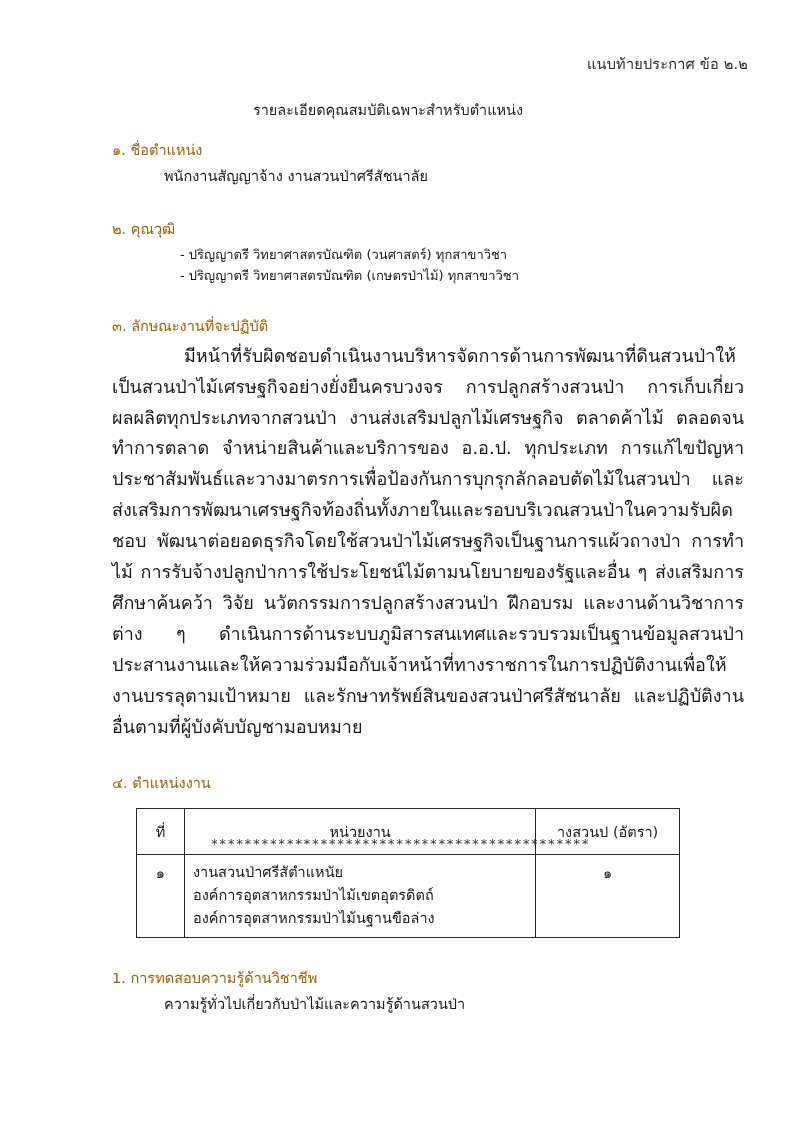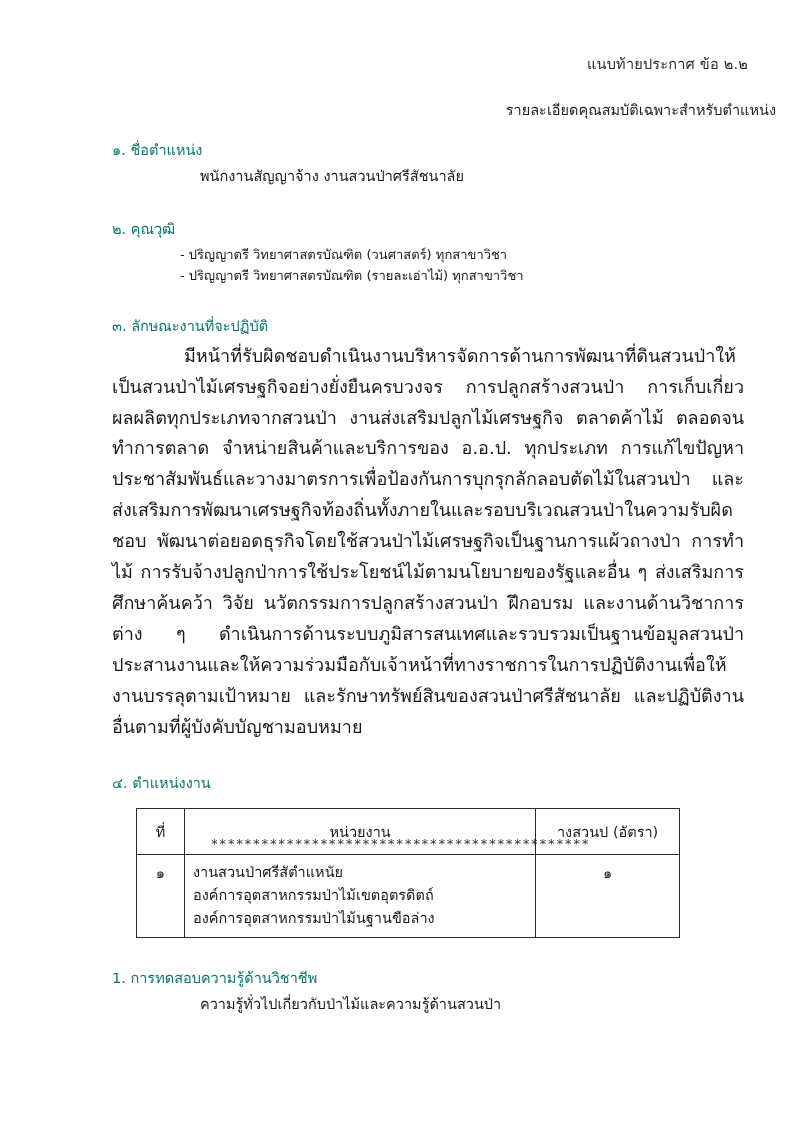--- a/index.html
+++ b/index.html
@@ -31,45 +31,45 @@
     font-size: 14.5px;
     letter-spacing: 0.2px;
     color: #2b2b2b;
     white-space: nowrap;
   }
   .doc-title {
     position: absolute;
     top: 98px;
     left: 0;
     width: 776px;
-    text-align: right;
+    text-align: center;
     font-size: 14.5px;
     color: #1f1f1f;
   }
   .content {
     position: absolute;
     top: 140px;
     left: 112px;
     width: 648px;
   }
   .section {
     margin-bottom: 0;
   }
   .sec-heading {
     font-size: 14.5px;
     font-weight: normal;
-    color: #0f766e;
+    color: #a16207;
     margin: 0 0 4px 0;
     line-height: 1.45;
   }
   .sec-heading-gap-1 { margin-top: 0; }
   .sec-heading-gap { margin-top: 30px; }
   .indent-line {
     font-size: 14.5px;
-    margin-left: 88px;
+    margin-left: 52px;
     line-height: 1.62;
     color: #1a1a1a;
   }
   .bullet-list {
     margin: 2px 0 0 0;
     padding: 0;
     list-style: none;
   }
   .bullet-list li {
     font-size: 13px;
@@ -142,21 +142,21 @@
 
     <div class="section">
       <div class="sec-heading sec-heading-gap-1">๑. ชื่อตำแหน่ง</div>
       <div class="indent-line">พนักงานสัญญาจ้าง งานสวนป่าศรีสัชนาลัย</div>
     </div>
 
     <div class="section">
       <div class="sec-heading sec-heading-gap">๒. คุณวุฒิ</div>
       <ul class="bullet-list">
         <li>- ปริญญาตรี  วิทยาศาสตรบัณฑิต (วนศาสตร์) ทุกสาขาวิชา</li>
-        <li>- ปริญญาตรี  วิทยาศาสตรบัณฑิต (รายละเอ่าไม้) ทุกสาขาวิชา</li>
+        <li>- ปริญญาตรี  วิทยาศาสตรบัณฑิต (เกษตรป่าไม้) ทุกสาขาวิชา</li>
       </ul>
     </div>
 
     <div class="section">
       <div class="sec-heading sec-heading-gap">๓. ลักษณะงานที่จะปฏิบัติ</div>
       <p class="body-paragraph">มีหน้าที่รับผิดชอบดำเนินงานบริหารจัดการด้านการพัฒนาที่ดินสวนป่าให้เป็นสวนป่าไม้เศรษฐกิจอย่างยั่งยืนครบวงจร การปลูกสร้างสวนป่า การเก็บเกี่ยวผลผลิตทุกประเภทจากสวนป่า งานส่งเสริมปลูกไม้เศรษฐกิจ ตลาดค้าไม้ ตลอดจนทำการตลาด จำหน่ายสินค้าและบริการของ อ.อ.ป. ทุกประเภท การแก้ไขปัญหาประชาสัมพันธ์และวางมาตรการเพื่อป้องกันการบุกรุกลักลอบตัดไม้ในสวนป่า และส่งเสริมการพัฒนาเศรษฐกิจท้องถิ่นทั้งภายในและรอบบริเวณสวนป่าในความรับผิดชอบ พัฒนาต่อยอดธุรกิจโดยใช้สวนป่าไม้เศรษฐกิจเป็นฐานการแผ้วถางป่า การทำไม้ การรับจ้างปลูกป่าการใช้ประโยชน์ไม้ตามนโยบายของรัฐและอื่น ๆ ส่งเสริมการศึกษาค้นคว้า วิจัย นวัตกรรมการปลูกสร้างสวนป่า ฝึกอบรม และงานด้านวิชาการต่าง ๆ ดำเนินการด้านระบบภูมิสารสนเทศและรวบรวมเป็นฐานข้อมูลสวนป่า ประสานงานและให้ความร่วมมือกับเจ้าหน้าที่ทางราชการในการปฏิบัติงานเพื่อให้งานบรรลุตามเป้าหมาย และรักษาทรัพย์สินของสวนป่าศรีสัชนาลัย และปฏิบัติงานอื่นตามที่ผู้บังคับบัญชามอบหมาย</p>
     </div>
 
     <div class="section">
       <div class="sec-heading sec-heading-gap">๔. ตำแหน่งงาน</div>

